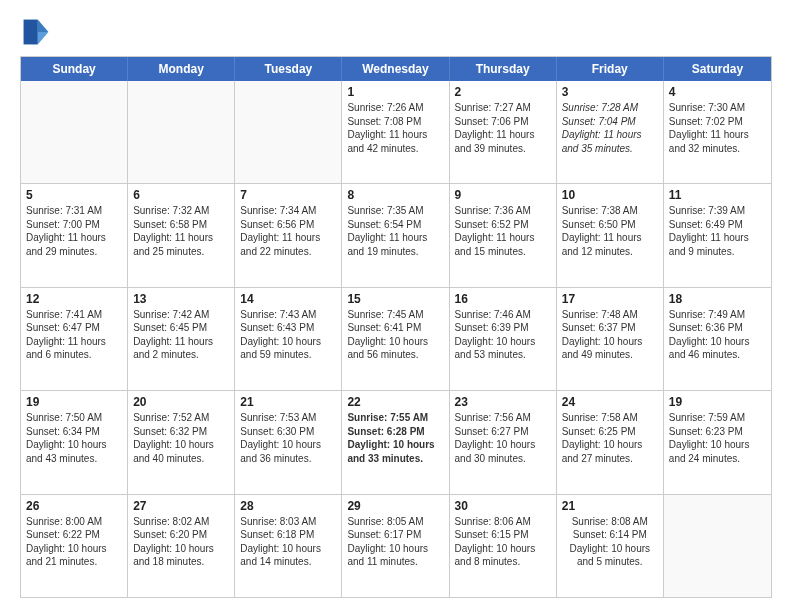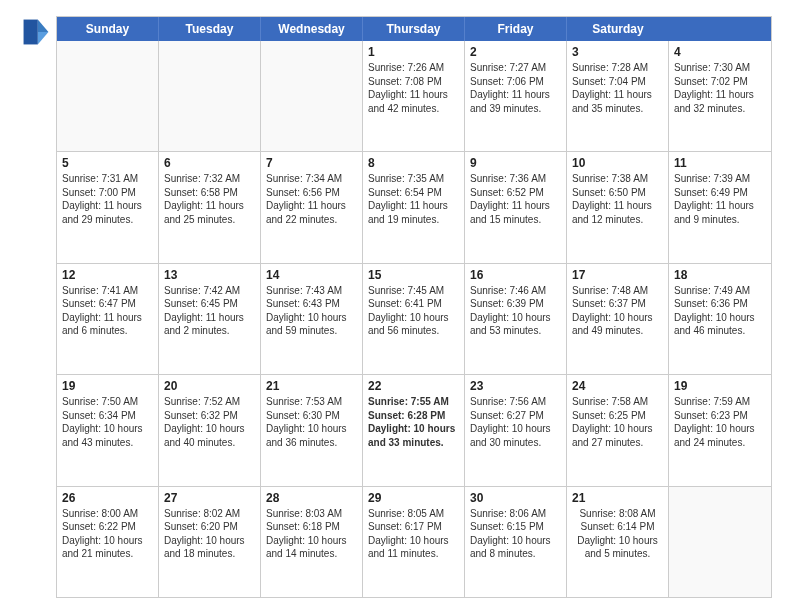--- a/index.html
+++ b/index.html
@@ -8,21 +8,21 @@
       background: #fff;
       width: 792px;
       height: 612px;
       overflow: hidden;
     }
     .page {
       width: 792px;
       height: 608px;
       padding: 16px 20px 10px 20px;
       display: flex;
-      flex-direction: row;
+      flex-direction: column;
     }
     .header {
       display: flex;
       justify-content: space-between;
       align-items: flex-start;
       margin-bottom: 8px;
     }
     .logo {
       display: flex;
       align-items: center;
@@ -130,20 +130,21 @@
     <div class="title-block">
       <h1></h1>
       <p></p>
     </div>
   </div>
 
   <div class="calendar">
     <div class="cal-header-row">
 
     <div class="cal-header-cell">Sunday</div>
+        <div class="cal-header-cell">Monday</div>
         <div class="cal-header-cell">Tuesday</div>
         <div class="cal-header-cell">Wednesday</div>
         <div class="cal-header-cell">Thursday</div>
         <div class="cal-header-cell">Friday</div>
         <div class="cal-header-cell">Saturday</div>
       </div>
     <div class="cal-body">
 
     <div class="cal-row">
           <div class="cal-cell empty"></div>
@@ -158,21 +159,21 @@
           </div>
           <div class="cal-cell">
             <div class="day-num">2</div>
             <div class="info" style="white-space: pre-line;">Sunrise: 7:27 AM
 Sunset: 7:06 PM
 Daylight: 11 hours
 and 39 minutes.</div>
           </div>
           <div class="cal-cell">
             <div class="day-num">3</div>
-            <div class="info" style="white-space: pre-line;">Sunrise: 7:28 AM
+            <div class="info" style="white-space: pre-line; font-style: italic;">Sunrise: 7:28 AM
 Sunset: 7:04 PM
 Daylight: 11 hours
 and 35 minutes.</div>
           </div>
           <div class="cal-cell">
             <div class="day-num">4</div>
             <div class="info" style="white-space: pre-line;">Sunrise: 7:30 AM
 Sunset: 7:02 PM
 Daylight: 11 hours
 and 32 minutes.</div>

